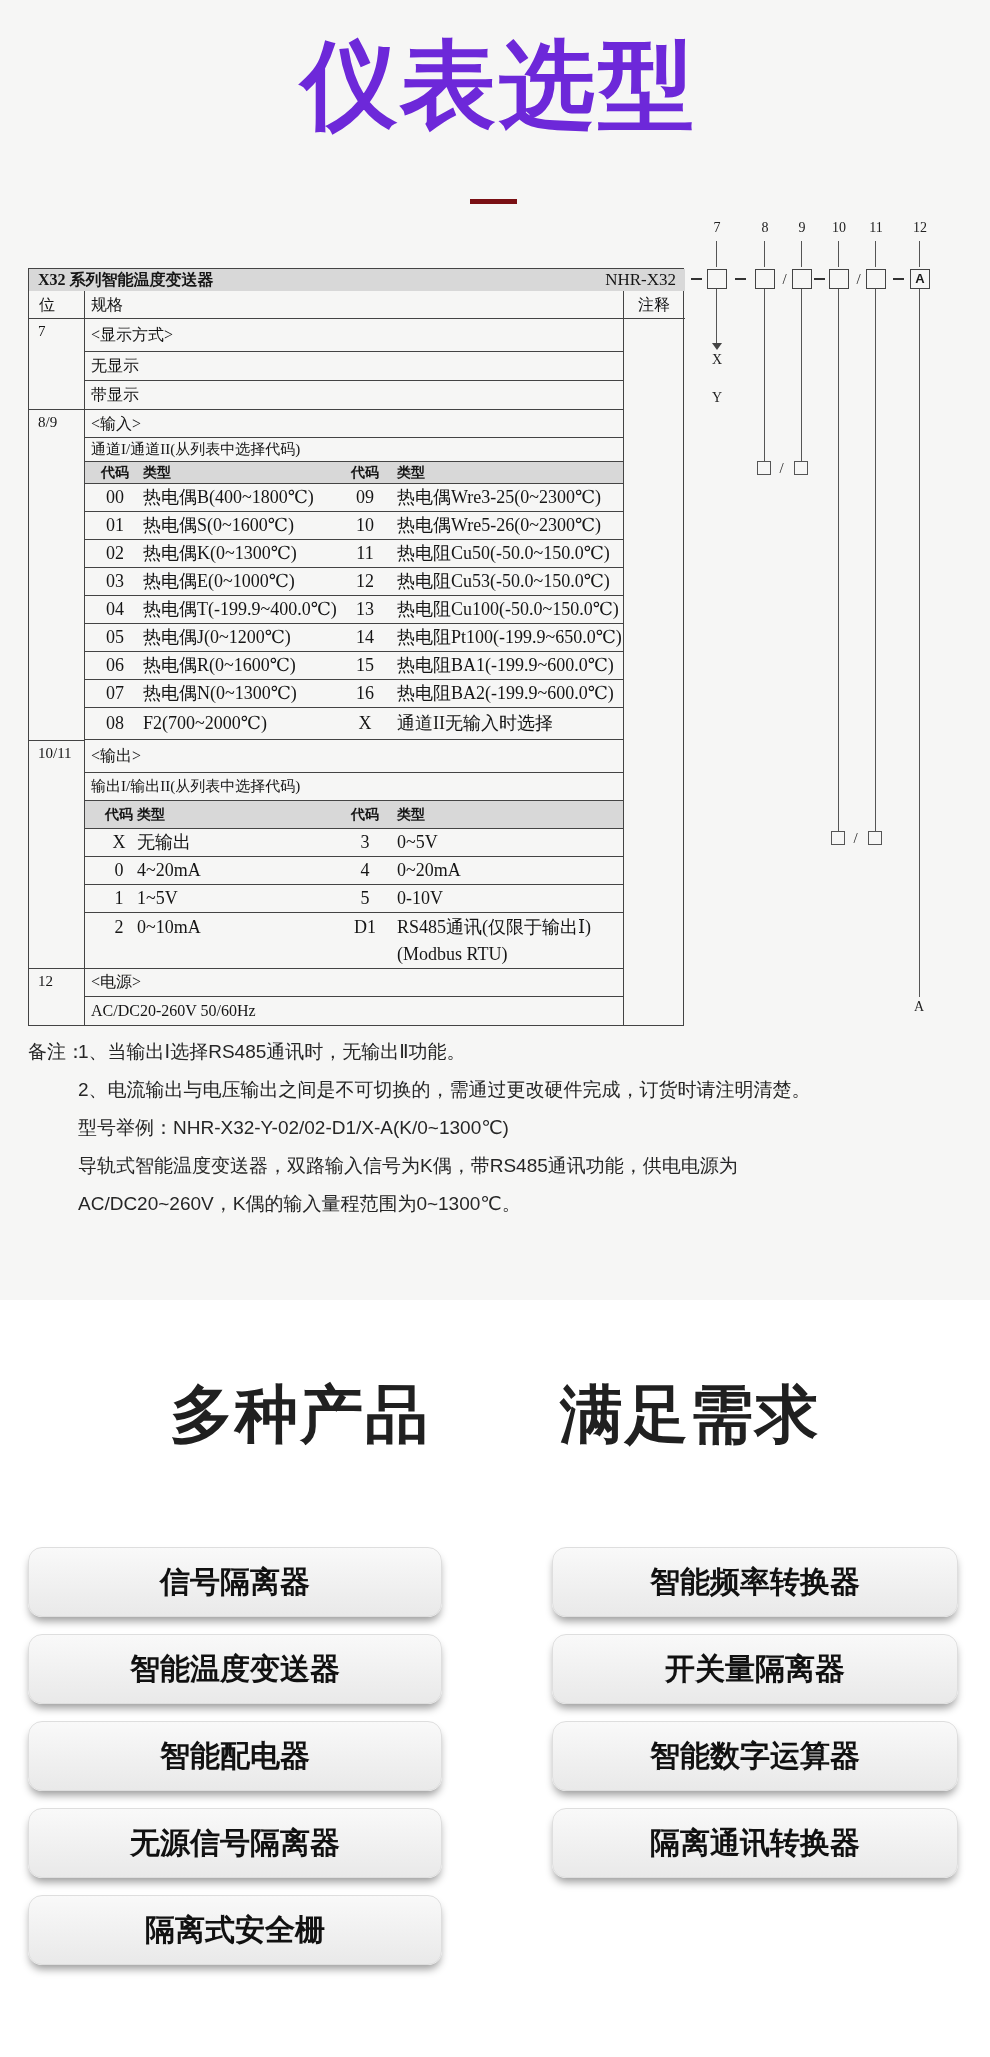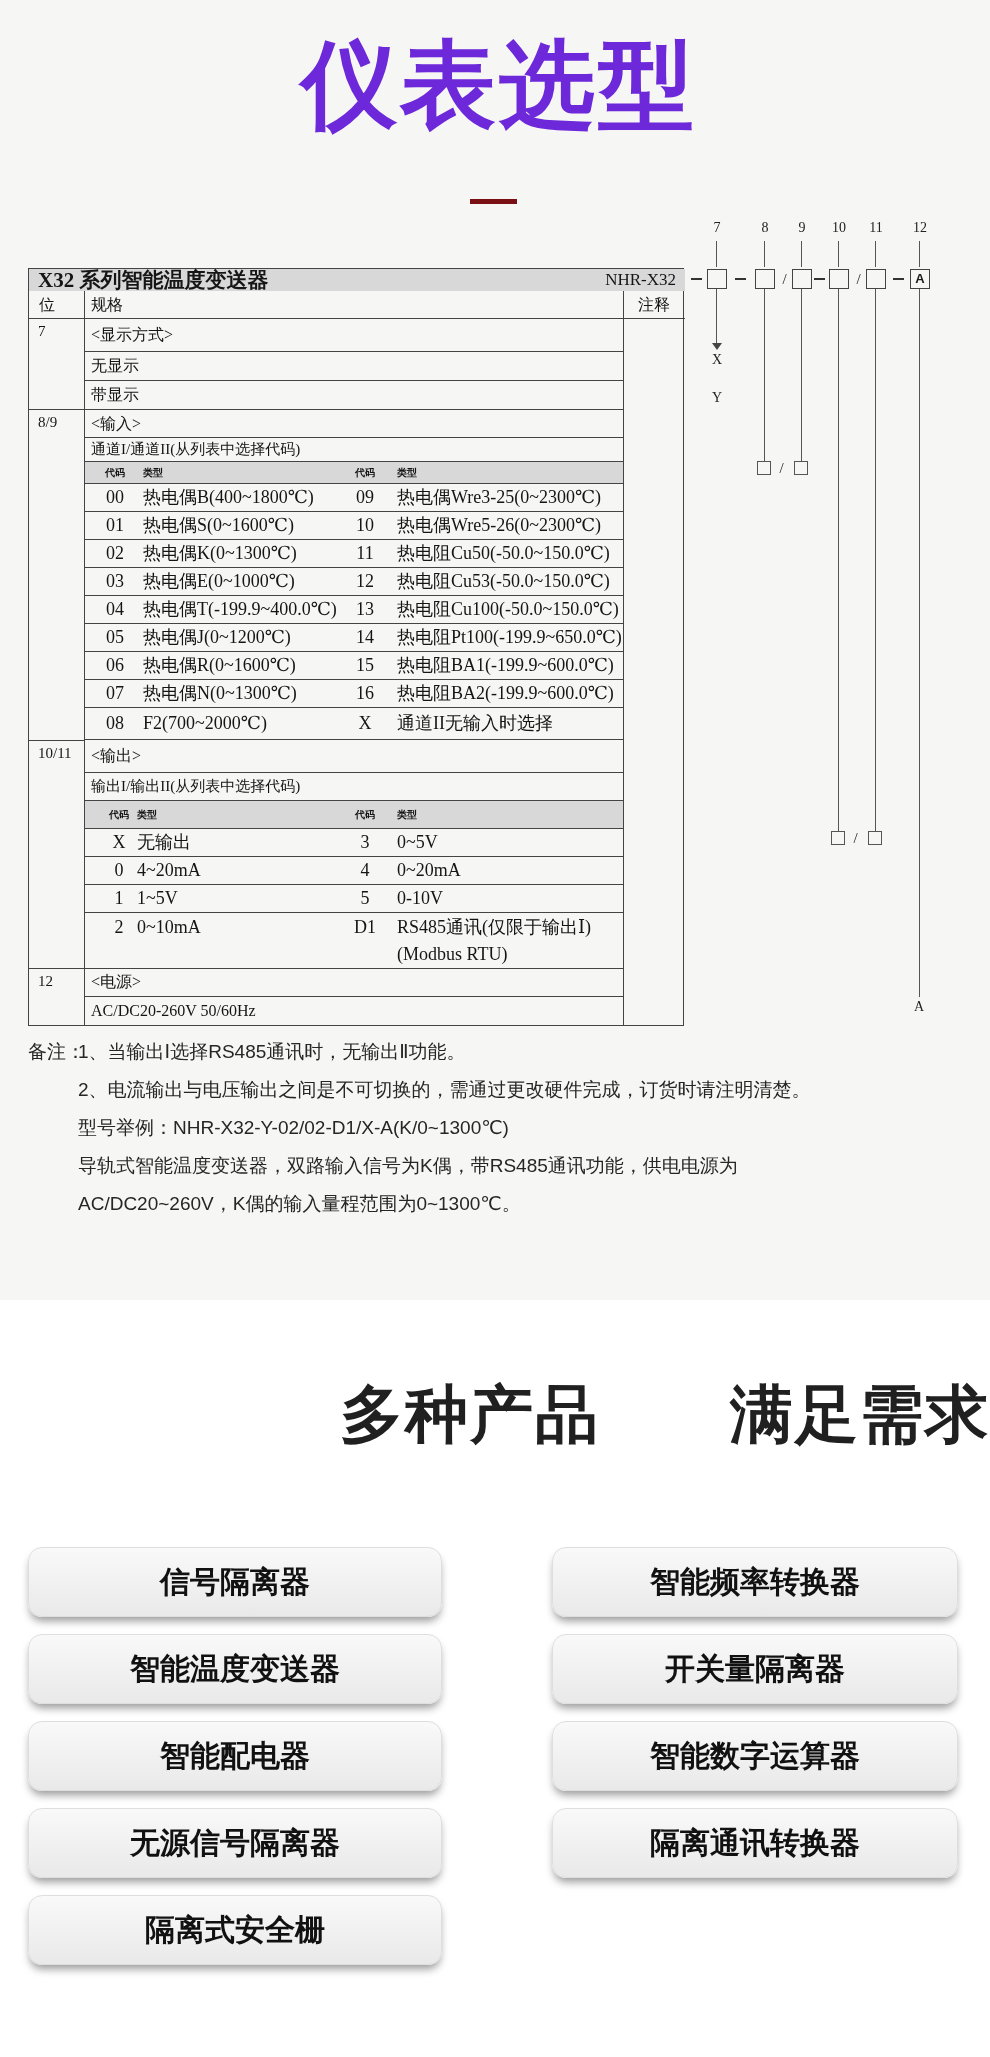--- a/index.html
+++ b/index.html
@@ -9,32 +9,32 @@
   .top-bg{left:0;top:0;width:990px;height:1300px;background:#f6f6f5;}
   .title{left:0;top:18px;width:990px;text-align:center;font-size:96px;font-weight:900;
          color:#6d28d9;letter-spacing:3px;margin:4px;}
   .dash{left:470px;top:199px;width:47px;height:5px;background:#7a1014;}
 
   
   .sel{left:28px;top:268px;width:656px;height:758px;border:1px solid #444;box-sizing:border-box;
        font-family:"Liberation Serif","DejaVu Serif",serif;color:#151515;}
   .graybar{position:absolute;left:0;top:0;width:656px;height:22px;background:#d8d8d8;
            display:flex;justify-content:space-between;align-items:center;padding:0 9px;box-sizing:border-box;}
-  .graybar .lbl{font-size:21px;font-weight:bold;}
+  .graybar .lbl{font-size:16px;font-weight:bold;}
   .graybar .mdl{font-size:17px;}
   .vline{position:absolute;width:1px;background:#444;}
   .hdrrow{position:absolute;left:0;top:22px;width:656px;height:28px;line-height:28px;
           border-bottom:1px solid #444;box-sizing:border-box;font-size:16px;}
   .hdrrow .pos{position:absolute;left:10px;}
   .hdrrow .spec{position:absolute;left:62px;}
   .hdrrow .note{position:absolute;left:594px;width:62px;text-align:center;}
   .sr{position:absolute;left:56px;width:538px;box-sizing:border-box;border-bottom:1px solid #444;
       font-size:16px;padding-left:6px;}
   .sr.small{font-size:15px;padding-left:6px;}
-  .sr.gh{background:#d8d8d8;font-size:10px;font-weight:bold;padding-left:12px;}
+  .sr.gh{background:#d8d8d8;font-size:14px;font-weight:bold;padding-left:12px;}
   .sr.cells{font-size:18px;padding-left:0;}
   .sr .cell{position:absolute;top:0;}
   .c1{left:8px;width:44px;text-align:center;}
   .t1{left:58px;}
   .c2{left:255px;width:50px;text-align:center;}
   .t2{left:312px;}
   .oc1{left:14px;width:40px;text-align:center;}
   .ot1{left:52px;}
   .posLbl{position:absolute;left:0;width:52px;padding-left:9px;box-sizing:border-box;font-size:15px;}
   .posSeg{position:absolute;left:0;width:56px;height:1px;background:#444;}
@@ -51,21 +51,21 @@
   .conn{width:1px;background:#555;}
   .arrowhead{width:0;height:0;border-left:5px solid transparent;border-right:5px solid transparent;
              border-top:7px solid #444;}
   .annT{width:28px;text-align:center;font-size:14px;height:16px;line-height:16px;}
   .sq{width:14px;height:14px;border:1px solid #555;box-sizing:border-box;}
 
   
   .note-line{font-size:19px;color:#262626;height:24px;line-height:24px;white-space:nowrap;}
 
   
-  .h2{left:0;top:1372px;width:990px;text-align:right;font-size:63px;font-weight:900;
+  .h2{left:0;top:1372px;width:990px;text-align:center;font-size:63px;font-weight:900;
       color:#202020;letter-spacing:2px;margin:0;}
   .pbtn{height:70px;border-radius:14px;background:linear-gradient(180deg,#f9f9f9,#e9e9e9);
         border:1px solid #dedede;box-shadow:0 6px 8px -2px rgba(0,0,0,0.4);
         display:flex;align-items:center;justify-content:center;
         font-size:30px;font-weight:bold;color:#111;box-sizing:border-box;cursor:pointer;}
 </style>
 </head>
 <body>
 
 <div class="wrap">

